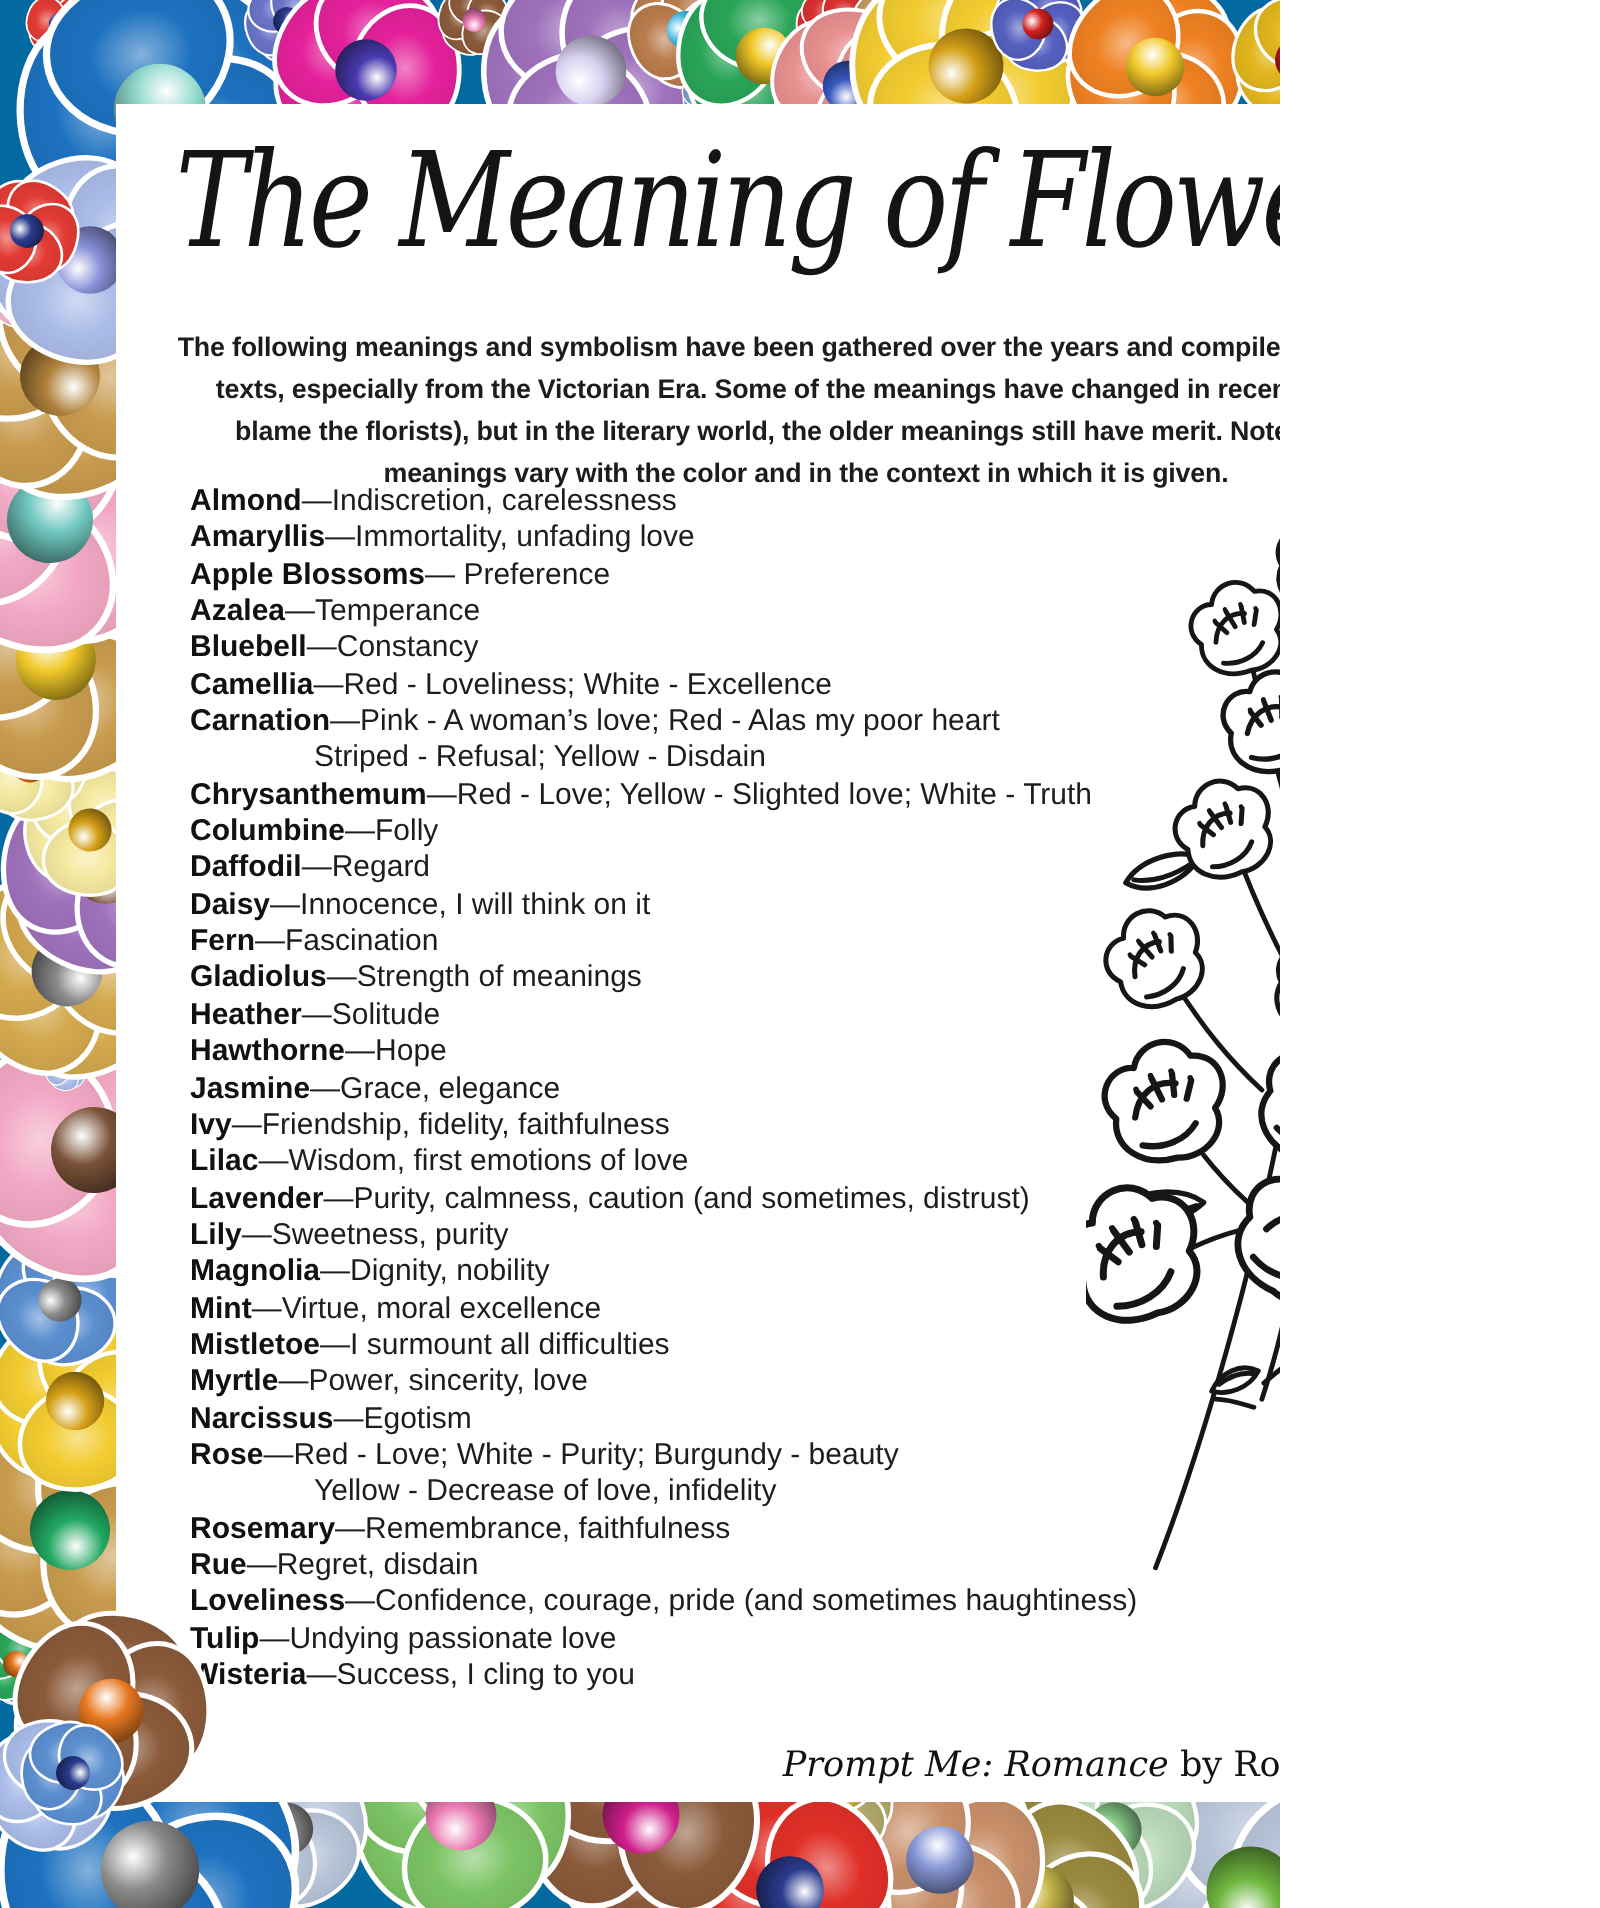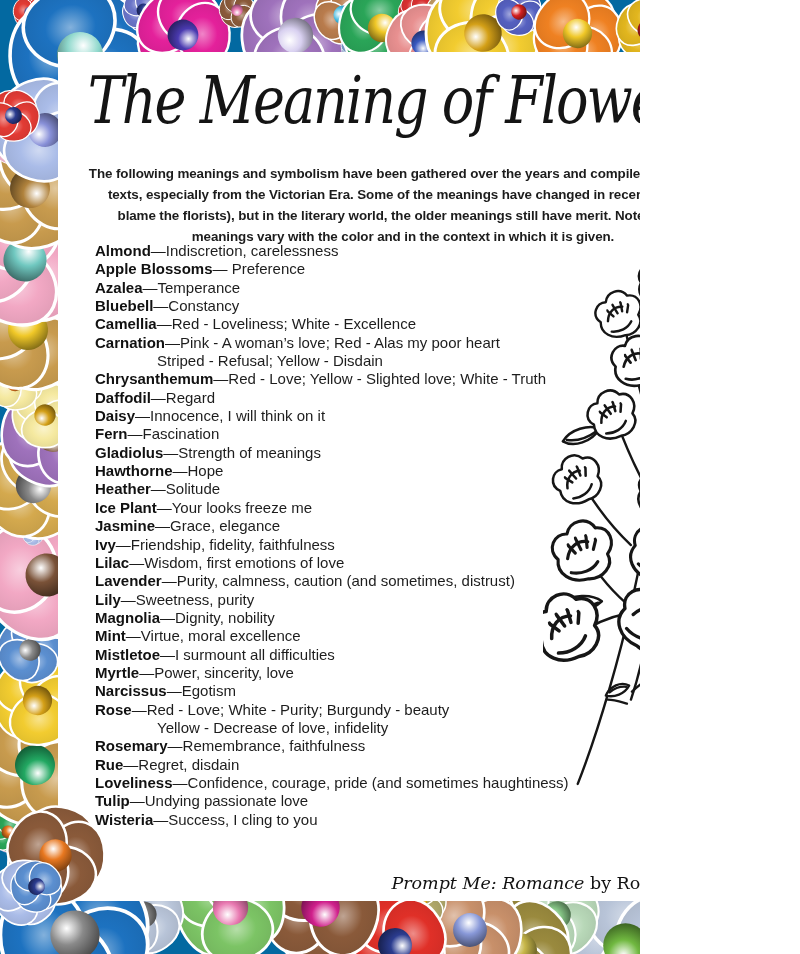--- a/index.html
+++ b/index.html
@@ -1683,34 +1683,35 @@
           <circle r="16" fill="url(#c74)"></circle>
         </g>
       </svg>
     </div>
 
   <div class="panel">
     <h1 class="title">The Meaning of Flowers</h1>
     <p class="intro">The following meanings and symbolism have been gathered over the years and compiled from older texts, especially from the Victorian Era. Some of the meanings have changed in recent years (I blame the florists), but in the literary world, the older meanings still have merit. Note: Some meanings vary with the color and in the context in which it is given.</p>
     <div class="list" id="flower-list">
         <div class="row"><b>Almond</b><span>—</span><span>Indiscretion, carelessness</span></div>
+        <div class="row"><b>Amaryllis</b><span>—</span><span>Immortality, unfading love</span></div>
         <div class="row"><b>Apple Blossoms</b><span>—</span><span> Preference</span></div>
         <div class="row"><b>Azalea</b><span>—</span><span>Temperance</span></div>
         <div class="row"><b>Bluebell</b><span>—</span><span>Constancy</span></div>
         <div class="row"><b>Camellia</b><span>—</span><span>Red - Loveliness;  White - Excellence</span></div>
         <div class="row"><b>Carnation</b><span>—</span><span>Pink - A woman’s love;  Red - Alas my poor heart</span></div>
         <div class="row cont">Striped - Refusal; Yellow - Disdain</div>
         <div class="row"><b>Chrysanthemum</b><span>—</span><span>Red - Love;  Yellow - Slighted love;  White - Truth</span></div>
+        <div class="row"><b>Columbine</b><span>—</span><span>Folly</span></div>
         <div class="row"><b>Daffodil</b><span>—</span><span>Regard</span></div>
         <div class="row"><b>Daisy</b><span>—</span><span>Innocence, I will think on it</span></div>
         <div class="row"><b>Fern</b><span>—</span><span>Fascination</span></div>
         <div class="row"><b>Gladiolus</b><span>—</span><span>Strength of meanings</span></div>
+        <div class="row"><b>Heather</b><span>—</span><span>Solitude</span></div>
         <div class="row"><b>Hawthorne</b><span>—</span><span>Hope</span></div>
-        <div class="row"><b>Heather</b><span>—</span><span>Solitude</span></div>
-        <div class="row"><b>Ice Plant</b><span>—</span><span>Your looks freeze me</span></div>
         <div class="row"><b>Jasmine</b><span>—</span><span>Grace, elegance</span></div>
         <div class="row"><b>Ivy</b><span>—</span><span>Friendship, fidelity, faithfulness</span></div>
         <div class="row"><b>Lilac</b><span>—</span><span>Wisdom, first emotions of love</span></div>
         <div class="row"><b>Lavender</b><span>—</span><span>Purity, calmness, caution (and sometimes, distrust)</span></div>
         <div class="row"><b>Lily</b><span>—</span><span>Sweetness, purity</span></div>
         <div class="row"><b>Magnolia</b><span>—</span><span>Dignity, nobility</span></div>
         <div class="row"><b>Mint</b><span>—</span><span>Virtue, moral excellence</span></div>
         <div class="row"><b>Mistletoe</b><span>—</span><span>I surmount all difficulties</span></div>
         <div class="row"><b>Myrtle</b><span>—</span><span>Power, sincerity, love</span></div>
         <div class="row"><b>Narcissus</b><span>—</span><span>Egotism</span></div>

